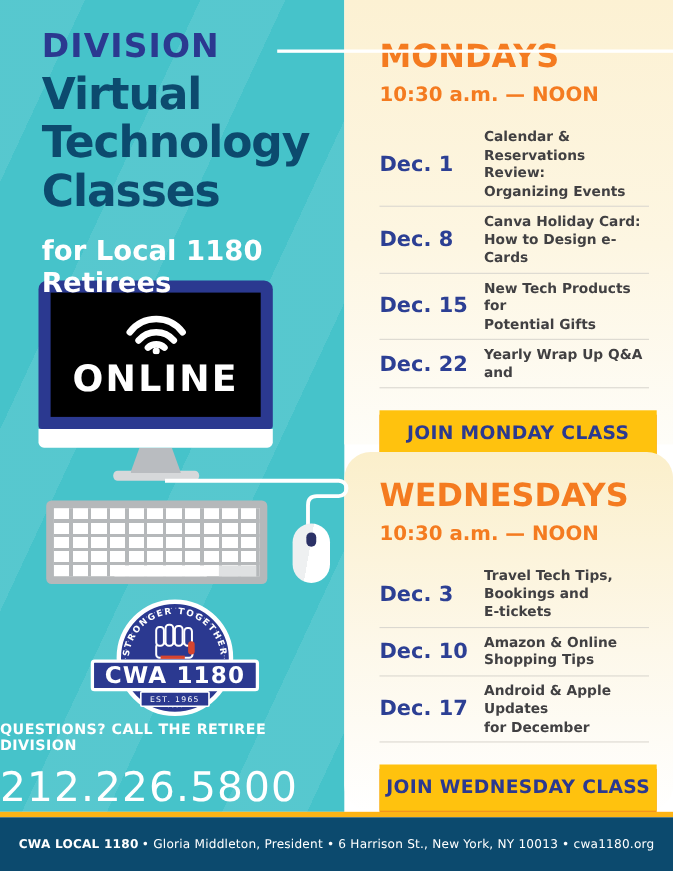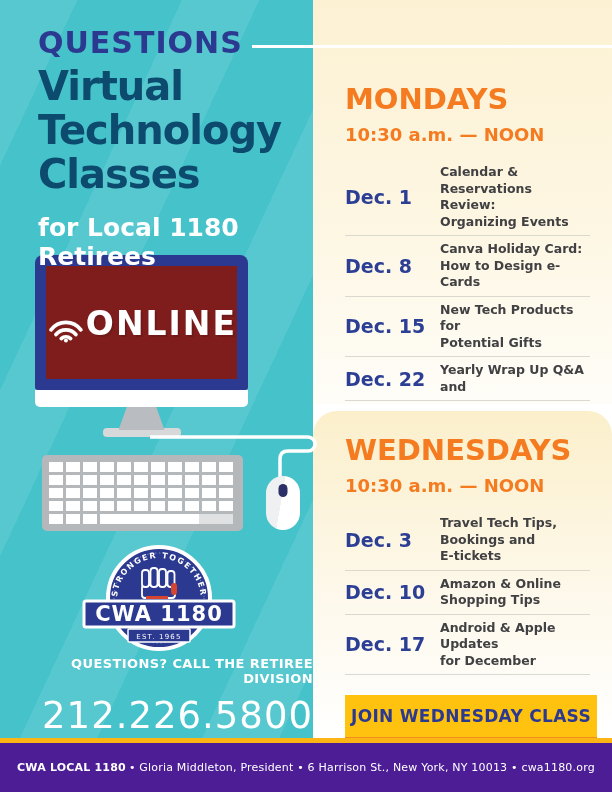--- a/index.html
+++ b/index.html
@@ -15,21 +15,21 @@
   .title-block{position:absolute;left:38px;top:26px;width:270px;z-index:4;}
   .month{font-size:30px;font-weight:bold;color:#2b3990;letter-spacing:1px;line-height:1.1;}
   .main-title{font-size:40px;font-weight:bold;color:#0c4a6e;line-height:1.1;letter-spacing:-1px;margin-top:5px;}
   .subtitle{font-size:25px;font-weight:bold;color:#ffffff;margin-top:17px;letter-spacing:0;}
 
   .deco-line{position:absolute;left:252px;top:45px;width:360px;height:3px;background:#ffffff;z-index:6;}
 
   
   .monitor{position:absolute;left:35px;top:255px;width:213px;z-index:3;}
   .monitor-frame{background:#2b3990;border-radius:8px 8px 3px 3px;padding:11px;}
-  .screen{background:#7f1d1d;height:113px;display:flex;flex-direction:row;align-items:center;justify-content:flex-start;}
+  .screen{background:#000000;height:113px;display:flex;flex-direction:column;align-items:center;justify-content:flex-start;}
   .wifi{margin-top:10px;}
   .online{font-size:33px;font-weight:bold;color:#ffffff;letter-spacing:2px;margin-top:2px;
     text-shadow:2px 2px 0 rgba(0,0,0,0.12);}
   .bezel{background:#ffffff;height:17px;border-radius:0 0 5px 5px;}
   .stand{width:46px;height:23px;background:#b9bcc0;margin:0 auto;
     clip-path:polygon(18% 0,82% 0,100% 100%,0 100%);}
   .stand-base{width:78px;height:9px;background:#d6d8da;border-radius:4px;margin:-2px auto 0;}
 
   
   .cable{position:absolute;left:150px;top:425px;z-index:5;}
@@ -45,63 +45,63 @@
 
   
   .mouse{position:absolute;left:266px;top:476px;width:34px;height:54px;border-radius:17px;z-index:6;
     background:linear-gradient(100deg,#eef0f1 45%,#ffffff 45%);}
   .scroll{position:absolute;left:50%;top:8px;transform:translateX(-50%);width:9px;height:13px;background:#2b3166;border-radius:5px;}
 
   
   .logo{position:absolute;left:78px;top:543px;z-index:4;}
 
   
-  .contact{position:absolute;left:0;top:656px;width:313px;text-align:right;color:#ffffff;z-index:4;}
+  .contact{position:absolute;left:0;top:656px;width:313px;text-align:left;color:#ffffff;z-index:4;}
   .question{font-size:13px;font-weight:bold;letter-spacing:0.4px;}
   .phone{font-size:37px;font-weight:normal;letter-spacing:1px;margin-top:8px;}
 
   
   .panel{position:absolute;left:313px;width:299px;box-sizing:border-box;}
   .panel.monday{top:0;height:404px;background:linear-gradient(180deg,#fcf1d3 0%,#fdf6e2 55%,#fefdf8 100%);}
   .panel.wednesday{top:411px;height:327px;background:linear-gradient(180deg,#fbefcb 0%,#fdf8ea 55%,#ffffff 100%);border-radius:24px;}
   .panel-inner{padding:0 22px 0 32px;}
-  .panel.monday .panel-inner{padding-top:84px;}
+  .panel.monday .panel-inner{padding-top:36px;}
   .panel.wednesday .panel-inner{padding-top:24px;}
 
   .day-heading{font-size:29px;font-weight:bold;color:#f47b20;line-height:1.05;}
   .day-time{font-size:18px;font-weight:bold;color:#f47b20;line-height:1.1;margin-top:11px;}
 
   .schedule{margin-top:14px;}
   .srow{display:flex;align-items:center;padding:5px 0;min-height:44px;box-sizing:border-box;
     border-bottom:1px solid #dbd8d0;}
   .sdate{flex:0 0 95px;font-size:19px;font-weight:bold;color:#2c3f94;}
   .sdesc{font-size:12.5px;font-weight:bold;color:#414042;line-height:1.32;}
   .sdesc div:empty{display:none;}
 
   .join-btn{display:block;margin:20px auto 0;width:252px;height:42px;background:#ffc20e;border:none;
     box-shadow:0 4px 0 #ef8d20;color:#2b3990;font-weight:bold;font-size:17px;
     font-family:"DejaVu Sans","Liberation Sans",sans-serif;letter-spacing:0.3px;cursor:pointer;}
 
   
   .footer-stripe{position:absolute;left:0;top:738px;width:612px;height:5px;background:#fdb415;}
-  .footer-bar{position:absolute;left:0;top:743px;width:612px;height:49px;background:#4c1d95;
+  .footer-bar{position:absolute;left:0;top:743px;width:612px;height:49px;background:#0c4a6e;
     display:flex;align-items:center;justify-content:center;color:#ffffff;font-size:11px;letter-spacing:0.2px;}
   .footer-bar .org{font-weight:bold;margin-right:3px;}
 </style>
 </head>
 <body>
 
 <div id="page">
 
   <div class="teal-col"></div>
 
   <div class="deco-line"></div>
 
   <div class="title-block">
-    <div class="month">QUESTIONS</div>
+    <div class="month">DIVISION</div>
     <div class="main-title">
       <div>Virtual</div>
       <div>Technology</div>
       <div>Classes</div>
     </div>
     <div class="subtitle">for Local 1180 Retirees</div>
   </div>
 
   <svg class="cable" width="180" height="62" viewBox="0 0 180 62">
     <path d="M0,12 H158 a7,7 0 0 1 0,14 H138 q-8,0 -8,8 V58" fill="none" stroke="#ffffff" stroke-width="3.5" stroke-linecap="round"></path>

